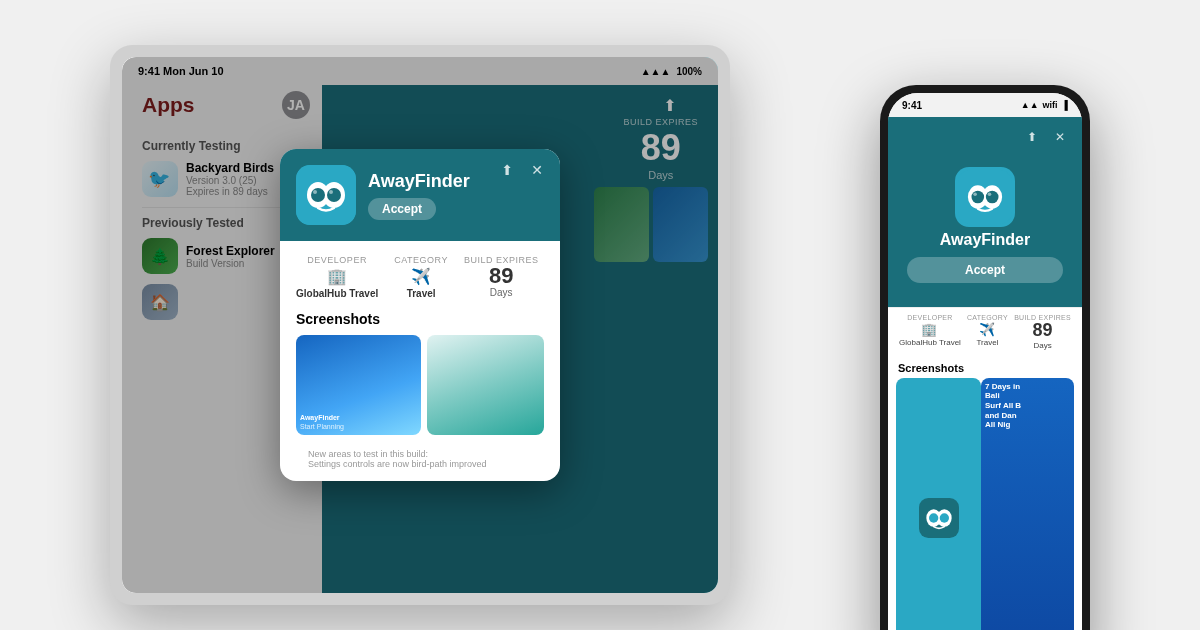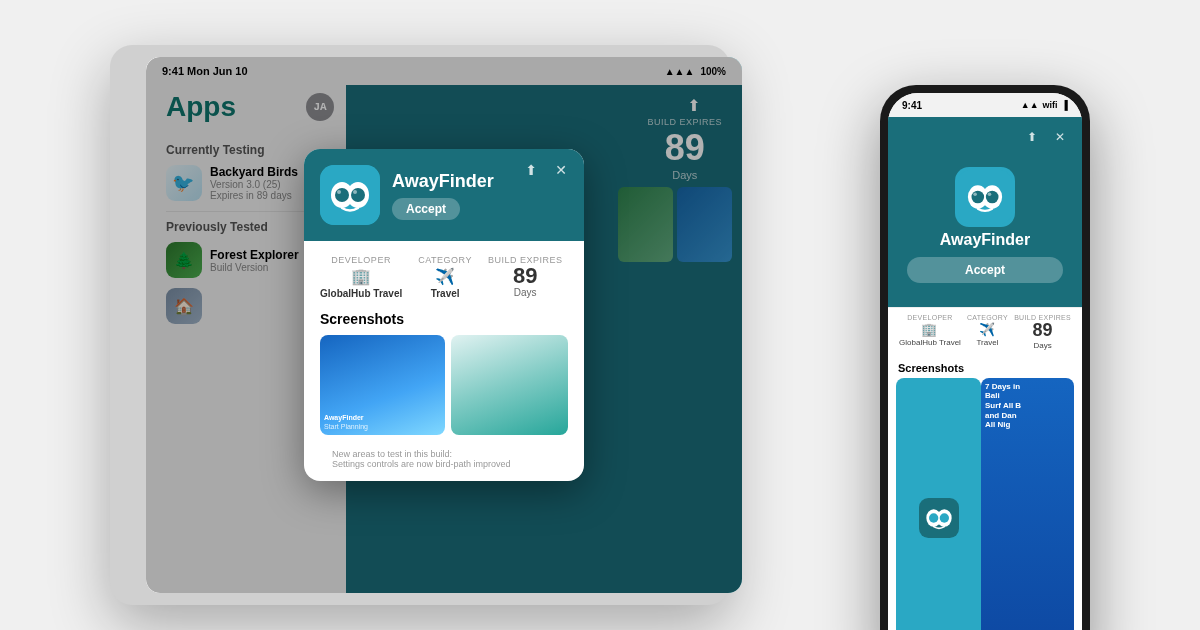--- a/index.html
+++ b/index.html
@@ -37,21 +37,20 @@
       z-index: 1;
     }
     .tablet-screen {
       width: 100%;
       height: 100%;
       background: #f2f2f2;
       border-radius: 14px;
       overflow: hidden;
       display: flex;
       position: relative;
-      margin-left: 24px;
     }
 
     
     .tablet-statusbar {
       position: absolute;
       top: 0; left: 0; right: 0;
       height: 28px;
       background: #f2f2f2;
       display: flex;
       align-items: center;
@@ -72,36 +71,35 @@
       flex-shrink: 0;
       position: relative;
     }
     .sidebar-header {
       display: flex;
       align-items: center;
       justify-content: space-between;
       margin-bottom: 20px;
     }
     .sidebar-title {
-      font-size: 28px;
+      font-size: 21px;
       font-weight: 700;
-      color: #0f766e;
+      color: #7f1d1d;
     }
     .sidebar-avatar {
       width: 28px;
       height: 28px;
       background: #8e8e93;
       border-radius: 50%;
       display: flex;
       align-items: center;
       justify-content: center;
       color: white;
-      font-size: 11px;
+      font-size: 14px;
       font-weight: 600;
-      font-family: Liberation Mono, monospace;
     }
     .section-label {
       font-size: 12px;
       font-weight: 600;
       color: #555;
       margin-bottom: 8px;
       margin-top: 4px;
     }
     .app-item {
       display: flex;

